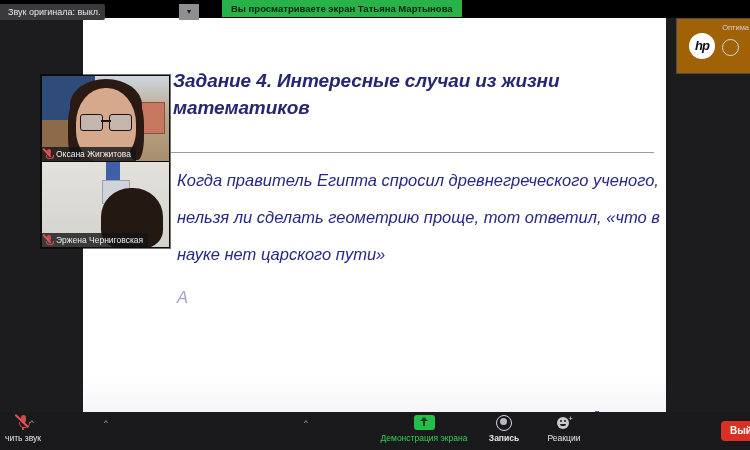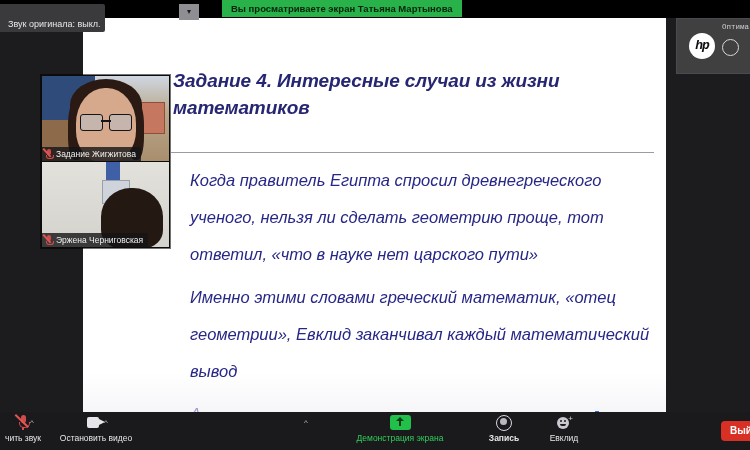--- a/index.html
+++ b/index.html
@@ -28,21 +28,21 @@
   }
   .orig-audio {
     position: absolute;
     top: 4px;
     left: 0px;
     height: 16px;
     background: #3a3a3c;
     color: #e8e8e8;
     font-size: 9px;
     line-height: 16px;
-    padding: 12px 4px 0 8px;
+    padding: 0 4px 0 8px;
     white-space: nowrap;
     border-radius: 0 2px 2px 0;
     z-index: 45;
   }
   .orig-audio-caret {
     position: absolute;
     top: 4px;
     left: 179px;
     width: 20px;
     height: 16px;
@@ -124,21 +124,21 @@
   .slide-body {
     position: absolute;
     left: 90px;
     top: 144px;
     width: 490px;
     color: #272787;
     font-size: 16.5px;
     font-style: italic;
     line-height: 37px;
   }
-  .slide-body p { margin: 0 0 6px 17px; }
+  .slide-body p { margin: 0 0 6px 4px; }
   .slide-body p.p3 {
     color: #4646a0;
     opacity: 0.5;
   }
 
   
   .thumbstrip {
     position: absolute;
     left: 41px;
     top: 75px;
@@ -247,26 +247,25 @@
   .s4 .badge { position:absolute; left:60px; top:18px; width:22px; height:22px; background:#cfd4dc; border:1px solid #9aa0aa; }
   .s4 .head { position:absolute; right:6px; top:26px; width:62px; height:60px; border-radius:48% 48% 30% 30%; background:#241812; }
 
   
   .hp-panel {
     position: absolute;
     left: 676px;
     top: 18px;
     width: 74px;
     height: 54px;
-    background: #404040;
+    background: #a16207;
     border: 1px solid #4a4a52;
     border-right: none;
     z-index: 30;
     overflow: hidden;
-    font-family: Liberation Mono, monospace;
   }
   .hp-logo {
     position: absolute;
     left: 12px;
     top: 14px;
     width: 26px;
     height: 26px;
     border-radius: 50%;
     background: #ffffff;
     color: #0d0d12;
@@ -453,21 +452,20 @@
 
   <div class="viewing-banner">Вы просматриваете экран Татьяна Мартынова</div>
 
 
   <div class="screenshare">
     <div class="slide">
       <div class="slide-title">Задание 4. Интересные случаи из жизни математиков</div>
       <div class="title-rule"></div>
       <div class="slide-body">
         <p class="p1">Когда правитель Египта спросил древнегреческого ученого, нельзя ли сделать геометрию проще, тот ответил, «что в науке нет царского пути»</p>
-        <p class="p2">Именно этими словами греческий математик, «отец геометрии», Евклид заканчивал каждый математический вывод</p>
         <p class="p3">А</p>
       </div>
     </div>
   </div>
 
   <div class="share-border-top"></div>
   <div class="share-border-marker"></div>
 
   <div class="thumbstrip">
 
@@ -485,21 +483,21 @@
             <div class="gr"></div>
             <div class="gb"></div>
           </div>
       </div>
       <div class="namechip">
         <span class="micmute">
           <span class="body"></span>
             <span class="base"></span>
             <span class="slash"></span>
         </span>
-        <span>Задание Жигжитова</span>
+        <span>Оксана Жигжитова</span>
       </div>
     </div>
 
 
 
     <div class="thumb">
       <div class="scene s4">
         <div class="strip"></div>
           <div class="badge-card"></div>
         <div class="badge" style="position:absolute;left:60px;top:18px;width:22px;height:22px;background:#cfd4dc;border:1px solid #9aa0aa;border-radius:0;"></div>
@@ -531,35 +529,26 @@
             <span class="b"></span>
             <span class="c"></span>
             <span class="st"></span>
             <span class="sl"></span>
           </span>
       </div>
       <div class="tb-lab">чить звук</div>
     </div>
     <div class="tb-caret" style="left:30px;">^</div>
 
-    <div class="tb-item" style="left:41px; width:110px;">
-      <div class="tb-ico">
-        <span class="ico-cam">
-            <span class="bd"></span>
-            <span class="ln"></span>
-          </span>
-      </div>
-      <div class="tb-lab">Остановить видео</div>
-    </div>
     <div class="tb-caret" style="left:104px;">^</div>
 
     <div class="tb-caret" style="left:304px;">^</div>
 
 
-    <div class="tb-item" style="left:344px; width:112px;">
+    <div class="tb-item" style="left:368px; width:112px;">
       <div class="tb-ico">
         <span class="ico-share">
             <span class="ah"></span>
             <span class="ar"></span>
           </span>
       </div>
       <div class="tb-lab lab-green">Демонстрация экрана</div>
     </div>
 
     <div class="tb-item" style="left:478px; width:52px;font-weight:bold;">
@@ -574,20 +563,20 @@
     <div class="tb-item" style="left:535px; width:58px;">
       <div class="tb-ico">
         <span class="ico-react">
             <span class="f"></span>
             <span class="e1"></span>
             <span class="e2"></span>
             <span class="m"></span>
             <span class="plus">+</span>
           </span>
       </div>
-      <div class="tb-lab">Евклид</div>
+      <div class="tb-lab">Реакции</div>
     </div>
 
 
     <div class="leave-btn">Выйти</div>
   </div>
 
 </div>
 
 </body></html>

